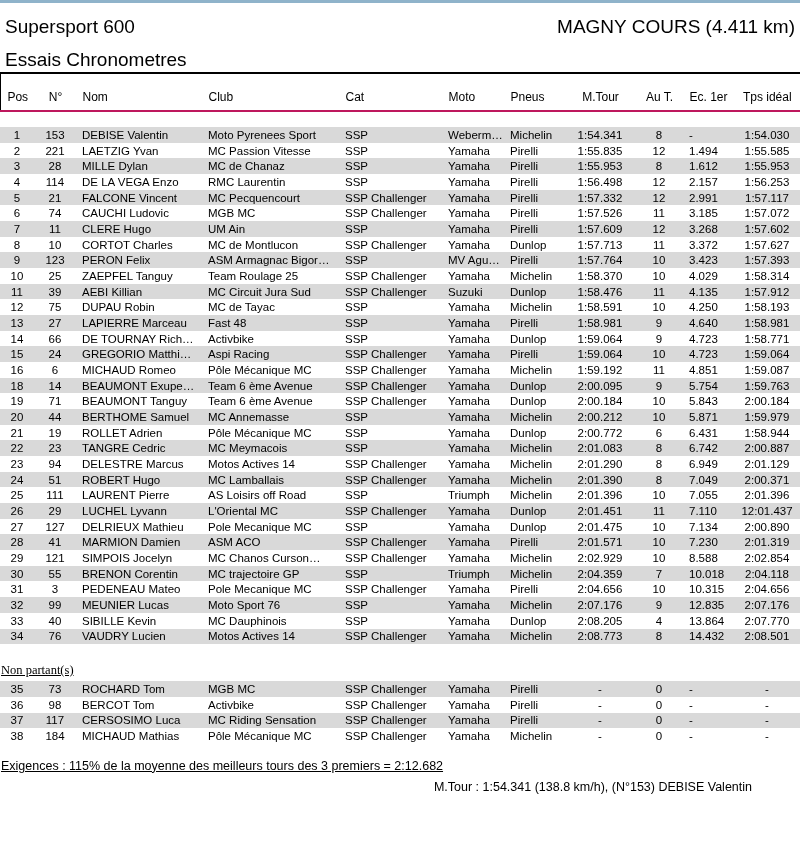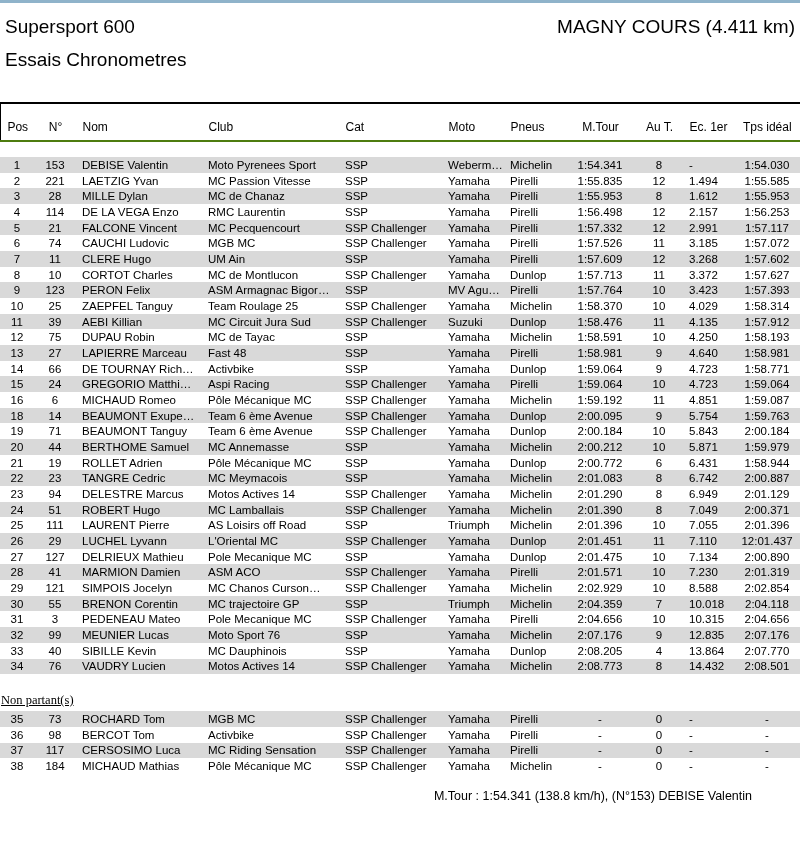--- a/index.html
+++ b/index.html
@@ -3,33 +3,33 @@
 <meta charset="utf-8">
 <style>
   html,body{margin:0;padding:0;}
   body{
     width:800px;height:847px;
     background:#ffffff;color:#000;
     font-family:"Liberation Sans", sans-serif;
     position:relative;overflow:hidden;
   }
   .topbar{height:3px;background:#8fb3ca;}
-  .titles{padding:13px 5px 31px 5px;border-bottom:2px solid #000;}
+  .titles{padding:13px 5px 1px 5px;border-bottom:2px solid #000;}
   .title-row{display:flex;justify-content:space-between;align-items:baseline;font-size:19px;}
   .title-row + .title-row{margin-top:11px;gap:44px;}
 
   table{width:800px;border-collapse:collapse;table-layout:fixed;}
   col.c0{width:34px}col.c1{width:42px}col.c2{width:126px}col.c3{width:137px}
   col.c4{width:103px}col.c5{width:62px}col.c6{width:62px}col.c7{width:68px}
   col.c8{width:50px}col.c9{width:50px}col.c10{width:66px}
 
   .head-table th{
     font-weight:normal;font-size:12px;height:30px;
     vertical-align:bottom;padding:0 0 6px 0;
-    border-bottom:2px solid #4d7c0f;white-space:nowrap;overflow:hidden;
+    border-bottom:2px solid #be185d;white-space:nowrap;overflow:hidden;
   }
   .head-table th:first-child{border-left:1.5px solid #000;}
   .head-table th:last-child{border-right:1.5px solid #000;}
 
   .res-table{margin-top:15px;}
   .res-table td{
     font-size:11.5px;height:15.68px;padding:0;
     white-space:nowrap;overflow:hidden;vertical-align:middle;
   }
   .res-table tbody tr:nth-child(odd){background:#d9d9d9;}
@@ -615,16 +615,17 @@
         <td class="a-l">Michelin</td>
         <td class="a-c">-</td>
         <td class="a-c">0</td>
         <td class="a-e">-</td>
         <td class="a-c">-</td>
       </tr>
     </tbody>
 </table>
 
 <div class="footer">
+  <div class="exigences">Exigences : 115% de la moyenne des meilleurs tours des 3 premiers = 2:12.682</div>
   <div class="bestlap-row">
     <span>M.Tour : 1:54.341 (138.8 km/h), (N°153) DEBISE Valentin</span>
   </div>
 </div>
 
 </body></html>

